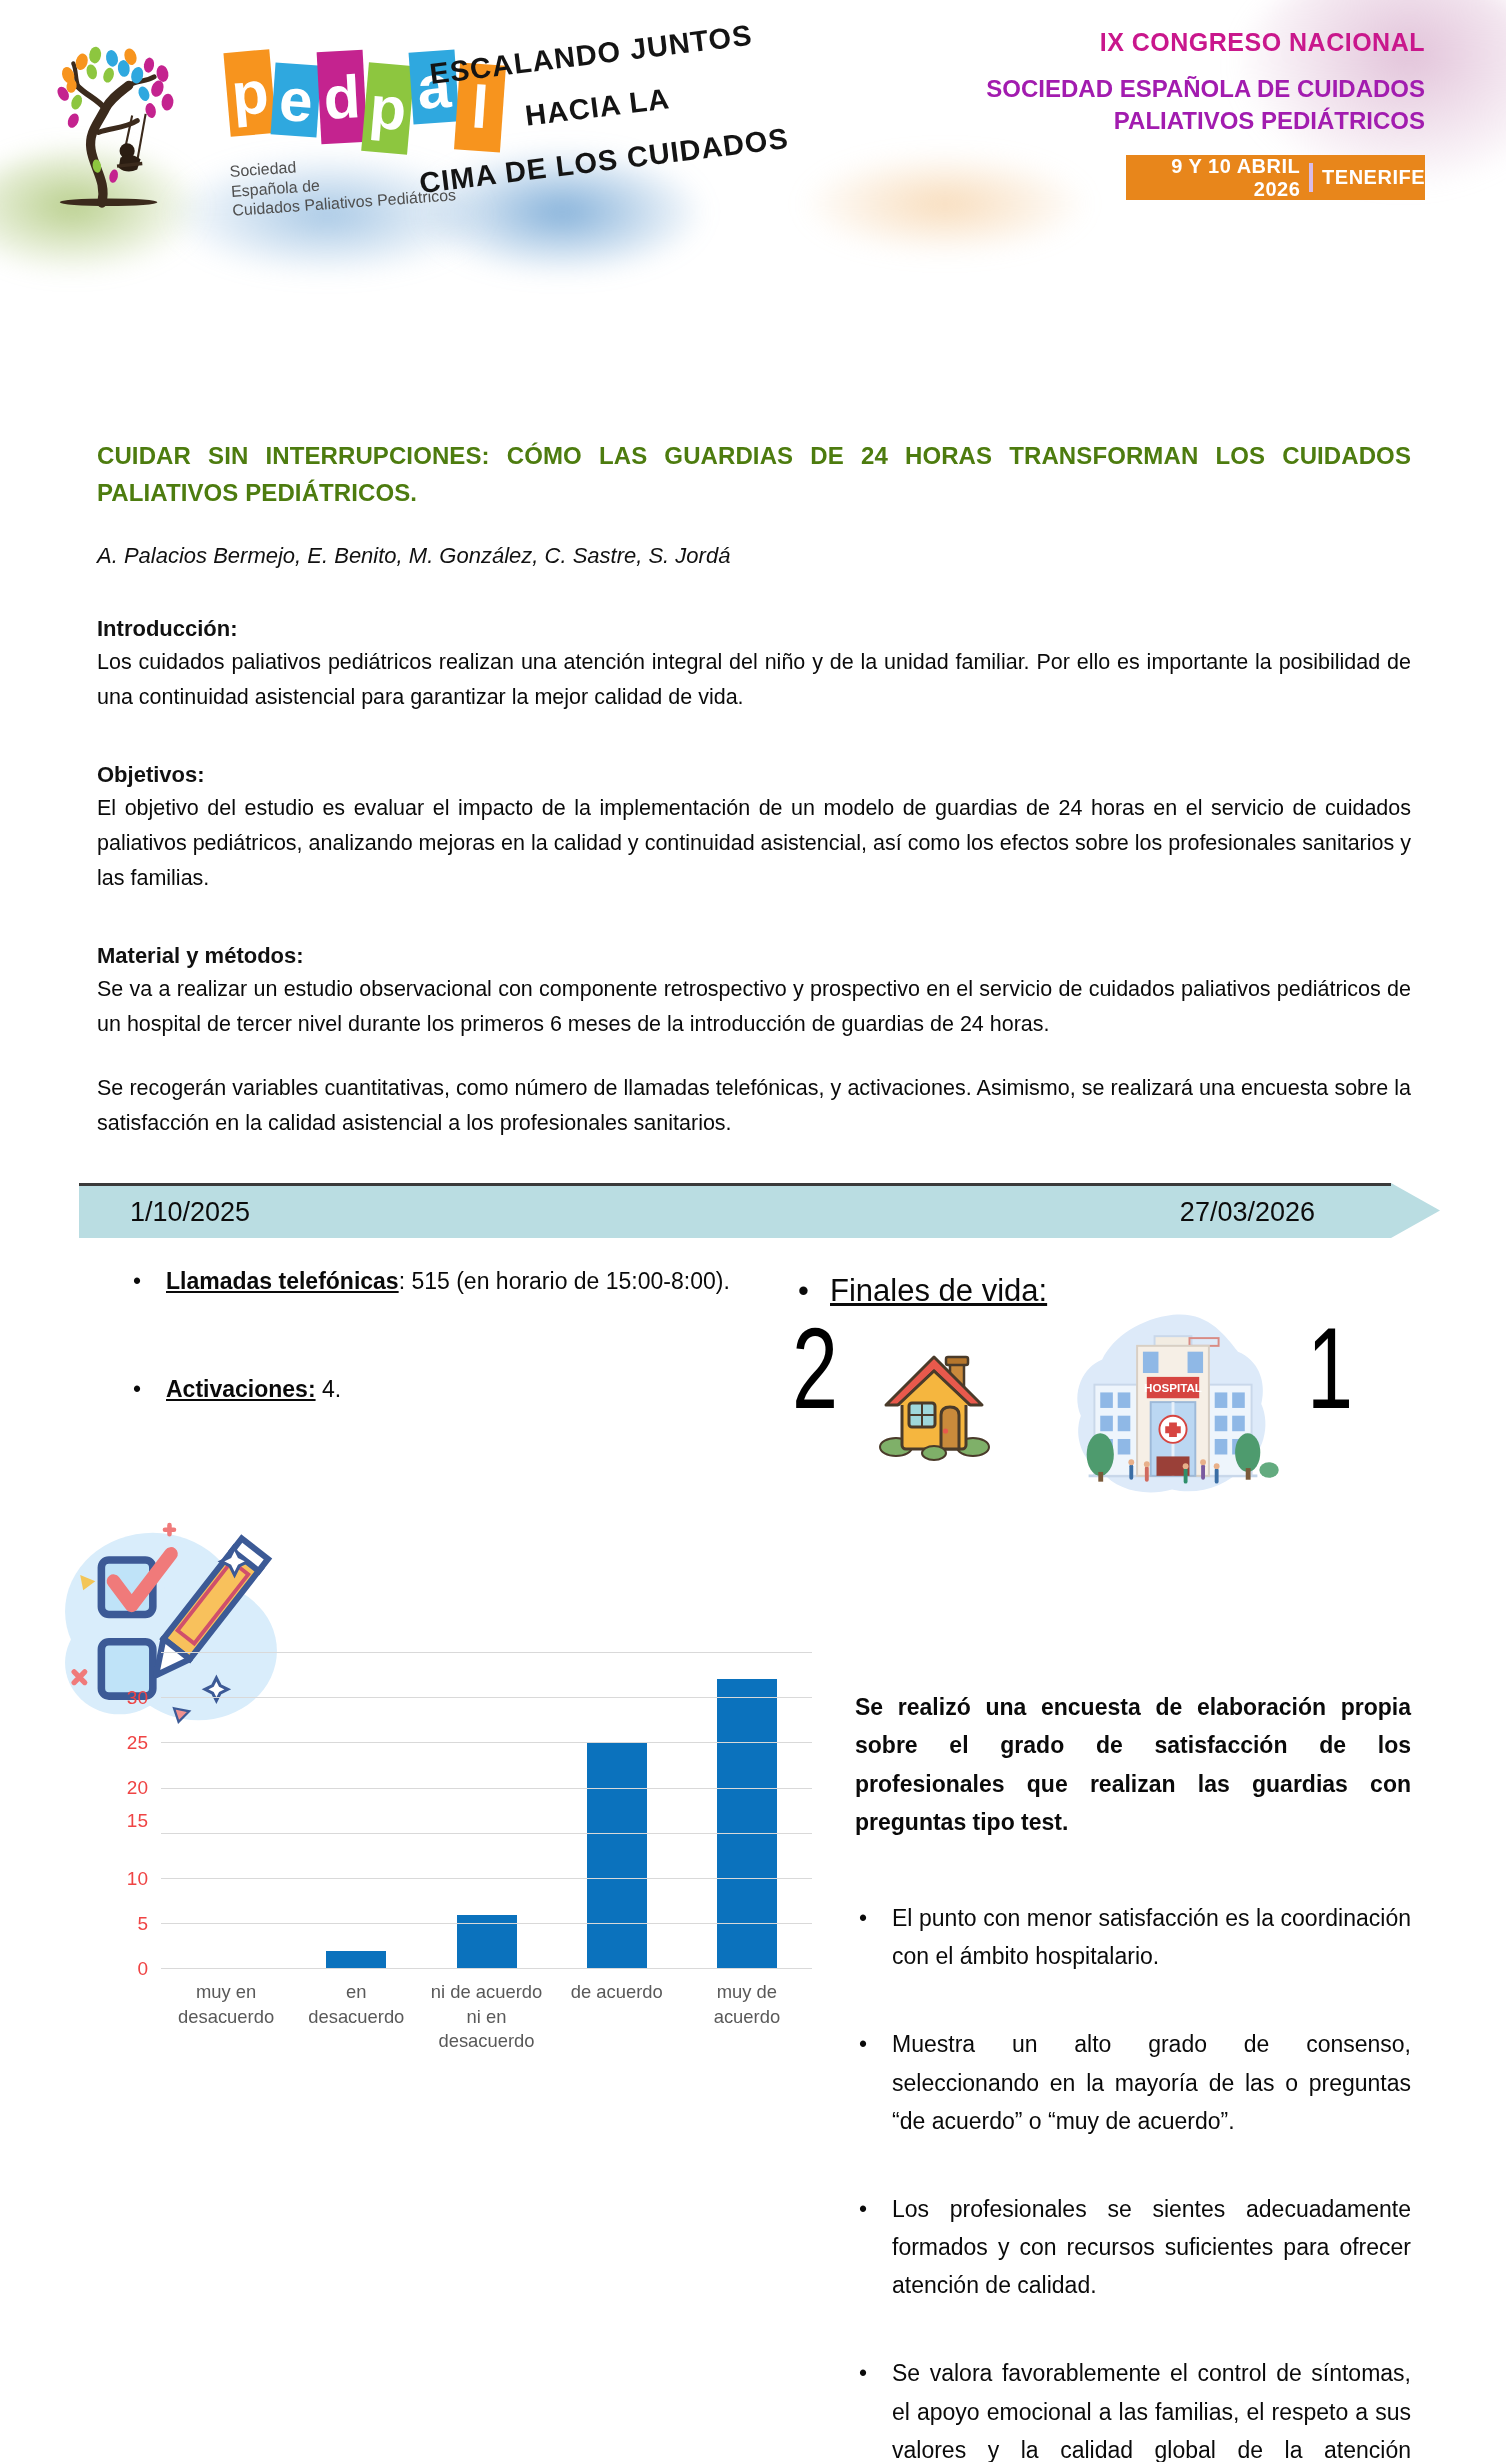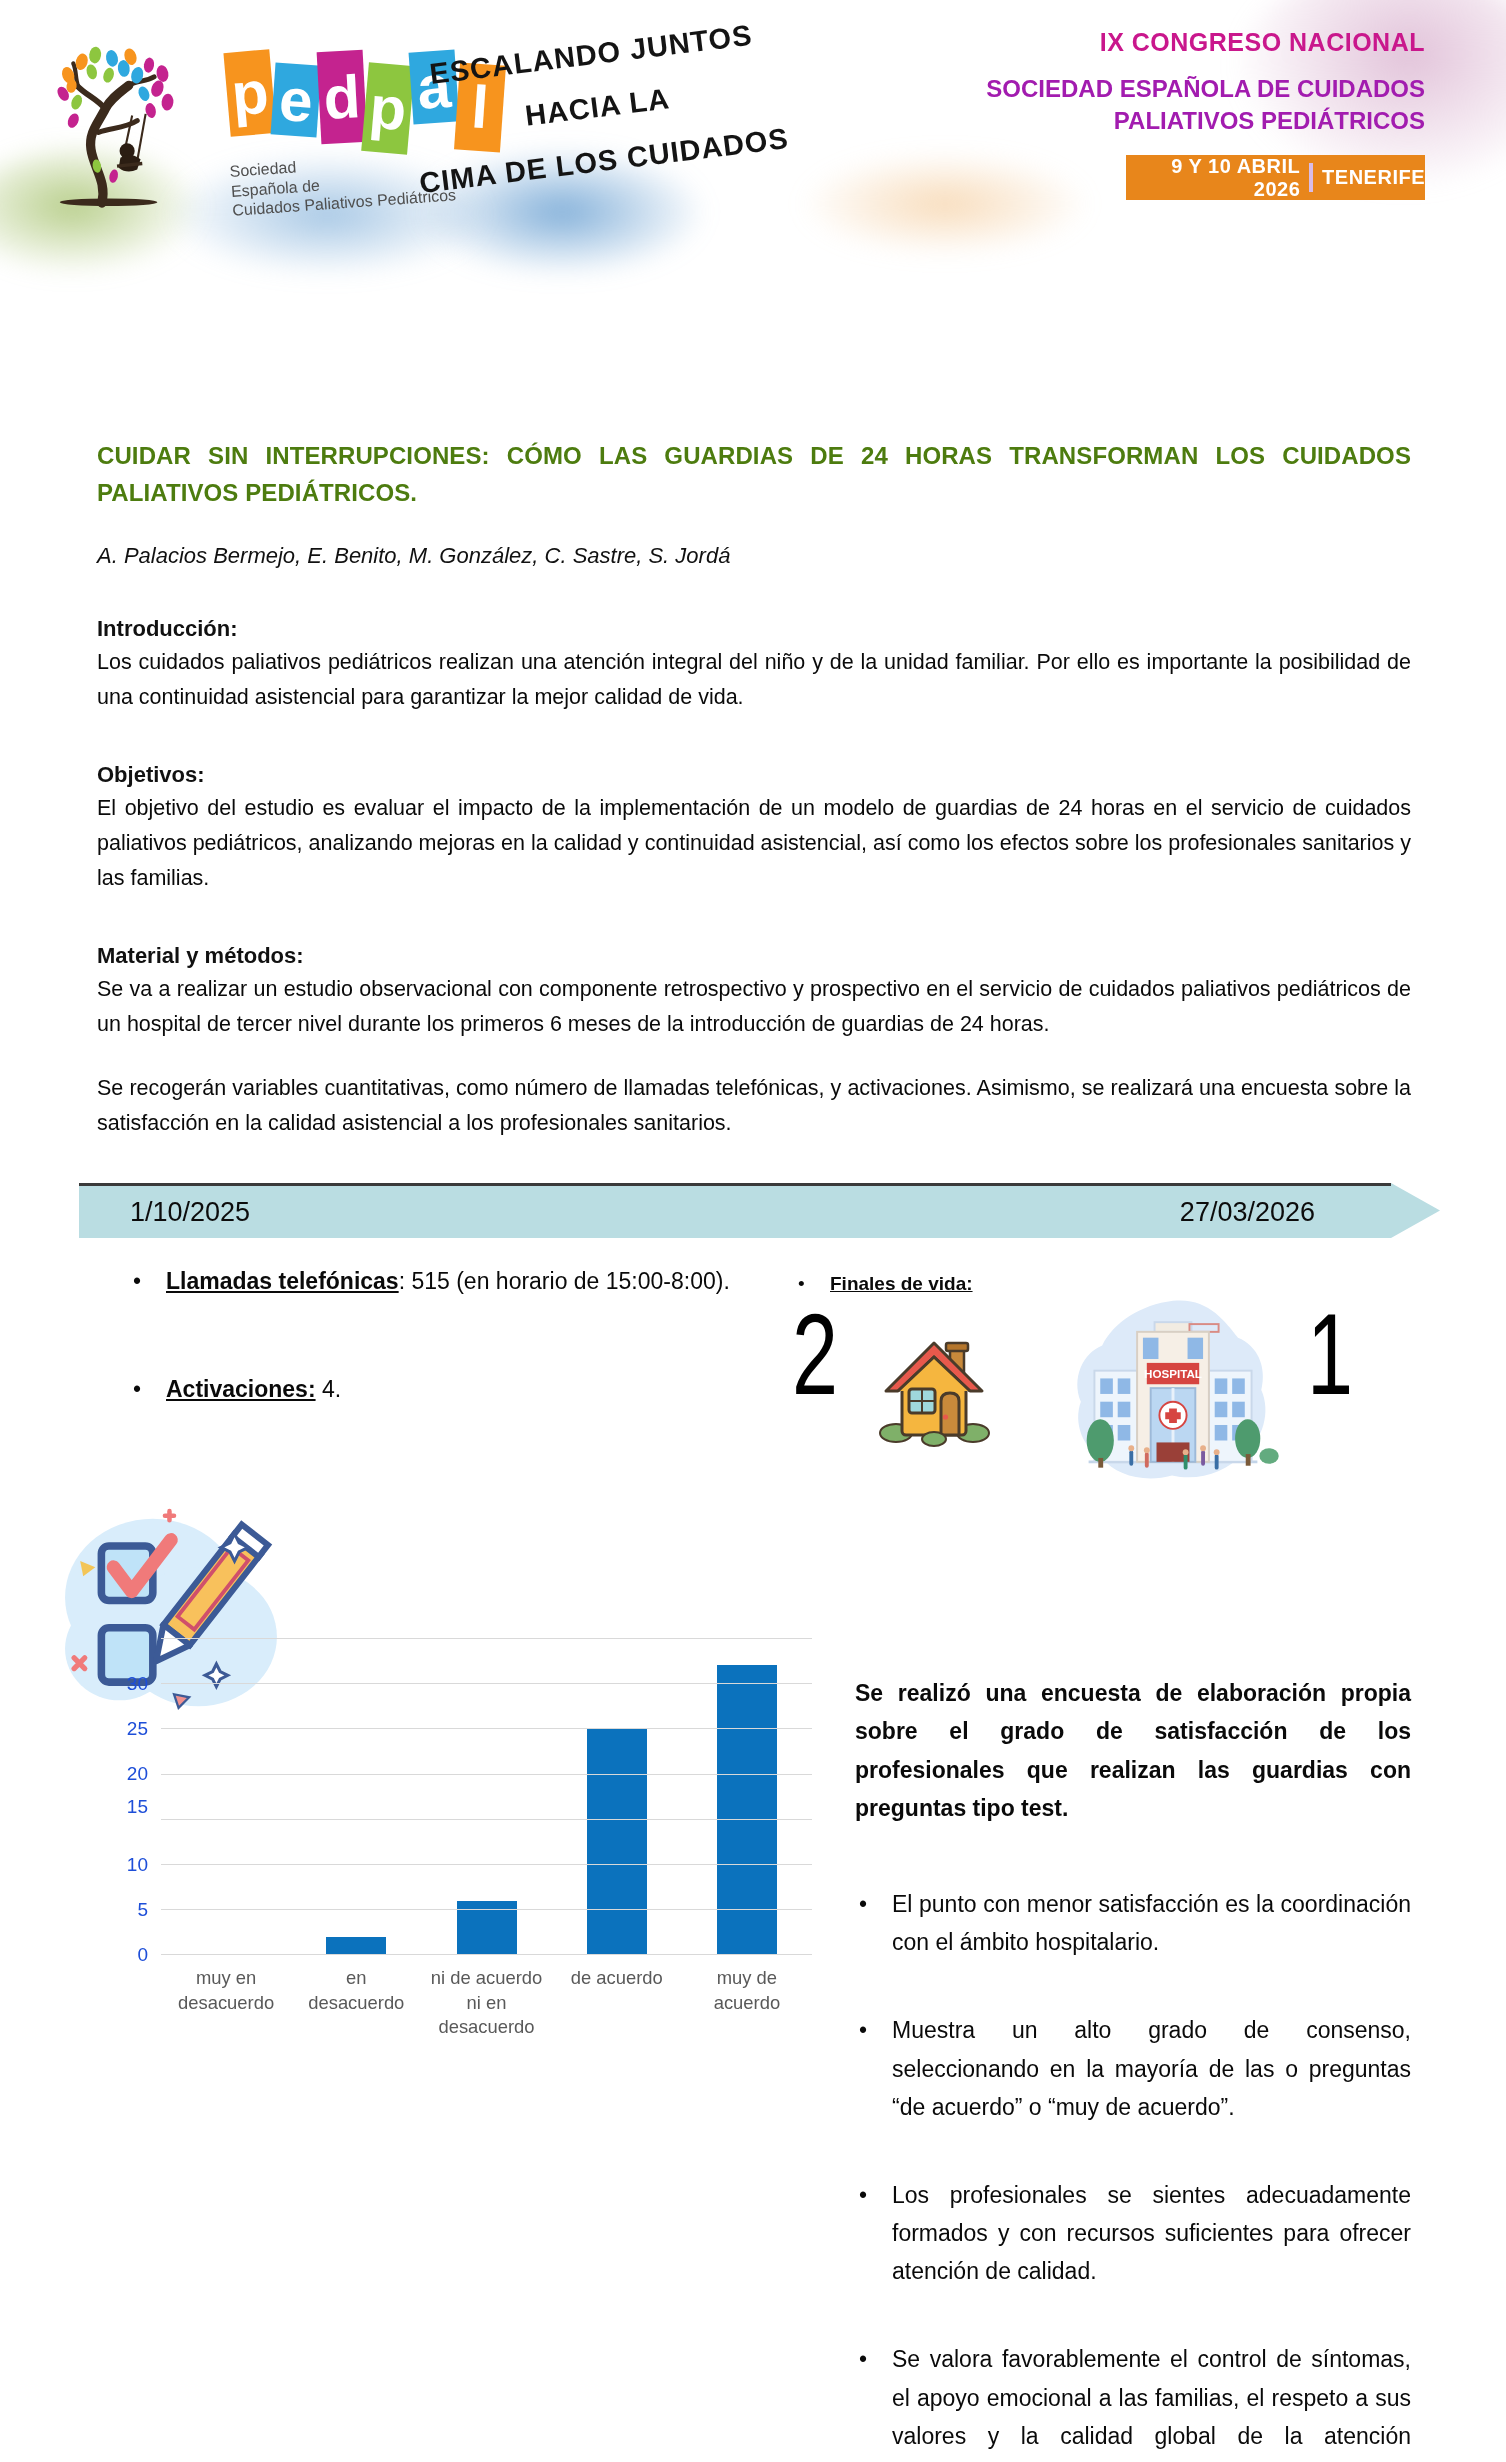--- a/index.html
+++ b/index.html
@@ -60,37 +60,37 @@
   .timeline-end { right:125px; }
 
   
   .results { display:flex; margin-top:30px; }
   .results-left { flex:0 0 695px; padding-left:31px; }
   .r-bullet { position:relative; padding-left:38px; font-size:23px; color:#0a0a0a; }
   .r-bullet::before { content:"\2022"; position:absolute; left:5.1px; top:0; font-size:23px; }
   .r-bullet.second { margin-top:81px; }
   .r-label { font-weight:bold; text-decoration:underline; }
   .results-right { flex:1; }
-  .finales { position:relative; padding-left:38px; font-size:19px; font-weight:bold;
+  .finales { position:relative; padding-left:38px; font-size:31px; font-weight:normal;
      text-decoration:underline; color:#0a0a0a; margin-top:5.1px; }
   .finales::before { content:"\2022"; position:absolute; left:6.1px; top:0; font-weight:normal; }
   .finales-row { display:flex; align-items:flex-start; margin-top:5.1px; }
   .big-digit { font-size:115px; font-weight:400; line-height:0.95; transform:scaleX(0.72);
      transform-origin:left top; color:#000; }
   .digit-1 { transform-origin:center top; margin-left:9.2px; }
   .house-svg { width:128px; height:120px; margin-left:14.3px; margin-top:26.6px; }
   .hospital-svg { width:232px; height:194px; margin-left:59px; margin-top:-5.1px; }
 
   
   .chart-row { display:flex; margin-top:15.3px; }
   .chart-wrap { position:relative; flex:0 0 715px; padding-top:133px; }
   .illustration { position:absolute; left:-38px; top:-2.6px; width:227px; height:215px; }
   .plot { position:relative; margin-left:64px; height:317px; }
   .gridline { position:absolute; left:0; right:0; height:1px; background:#d9d9d9; }
-  .ytick { position:absolute; left:-51px; width:38px; text-align:right; font-size:19px; color:#1d4ed8; }
+  .ytick { position:absolute; left:-51px; width:38px; text-align:right; font-size:19px; color:#ef4444; }
   .bars { position:absolute; left:0; right:0; top:0; bottom:0; display:flex; align-items:flex-end; }
   .bar-slot { flex:1; display:flex; justify-content:center; }
   .bar { width:60px; }
   .cats { display:flex; margin-left:64px; margin-top:11.2px; }
   .cat { flex:1; text-align:center; font-size:18.4px; color:#595959; line-height:1.35; padding:0 7.2px; }
 
   .survey-col { flex:1; margin-left:43px; margin-top:169px; }
   .survey-intro { font-size:23px; font-weight:bold; line-height:1.68; text-align:justify; color:#0a0a0a; }
   .survey-bullets { list-style:none; margin-top:57px; }
   .survey-bullet { position:relative; padding-left:37px; font-size:23px; line-height:1.66;

